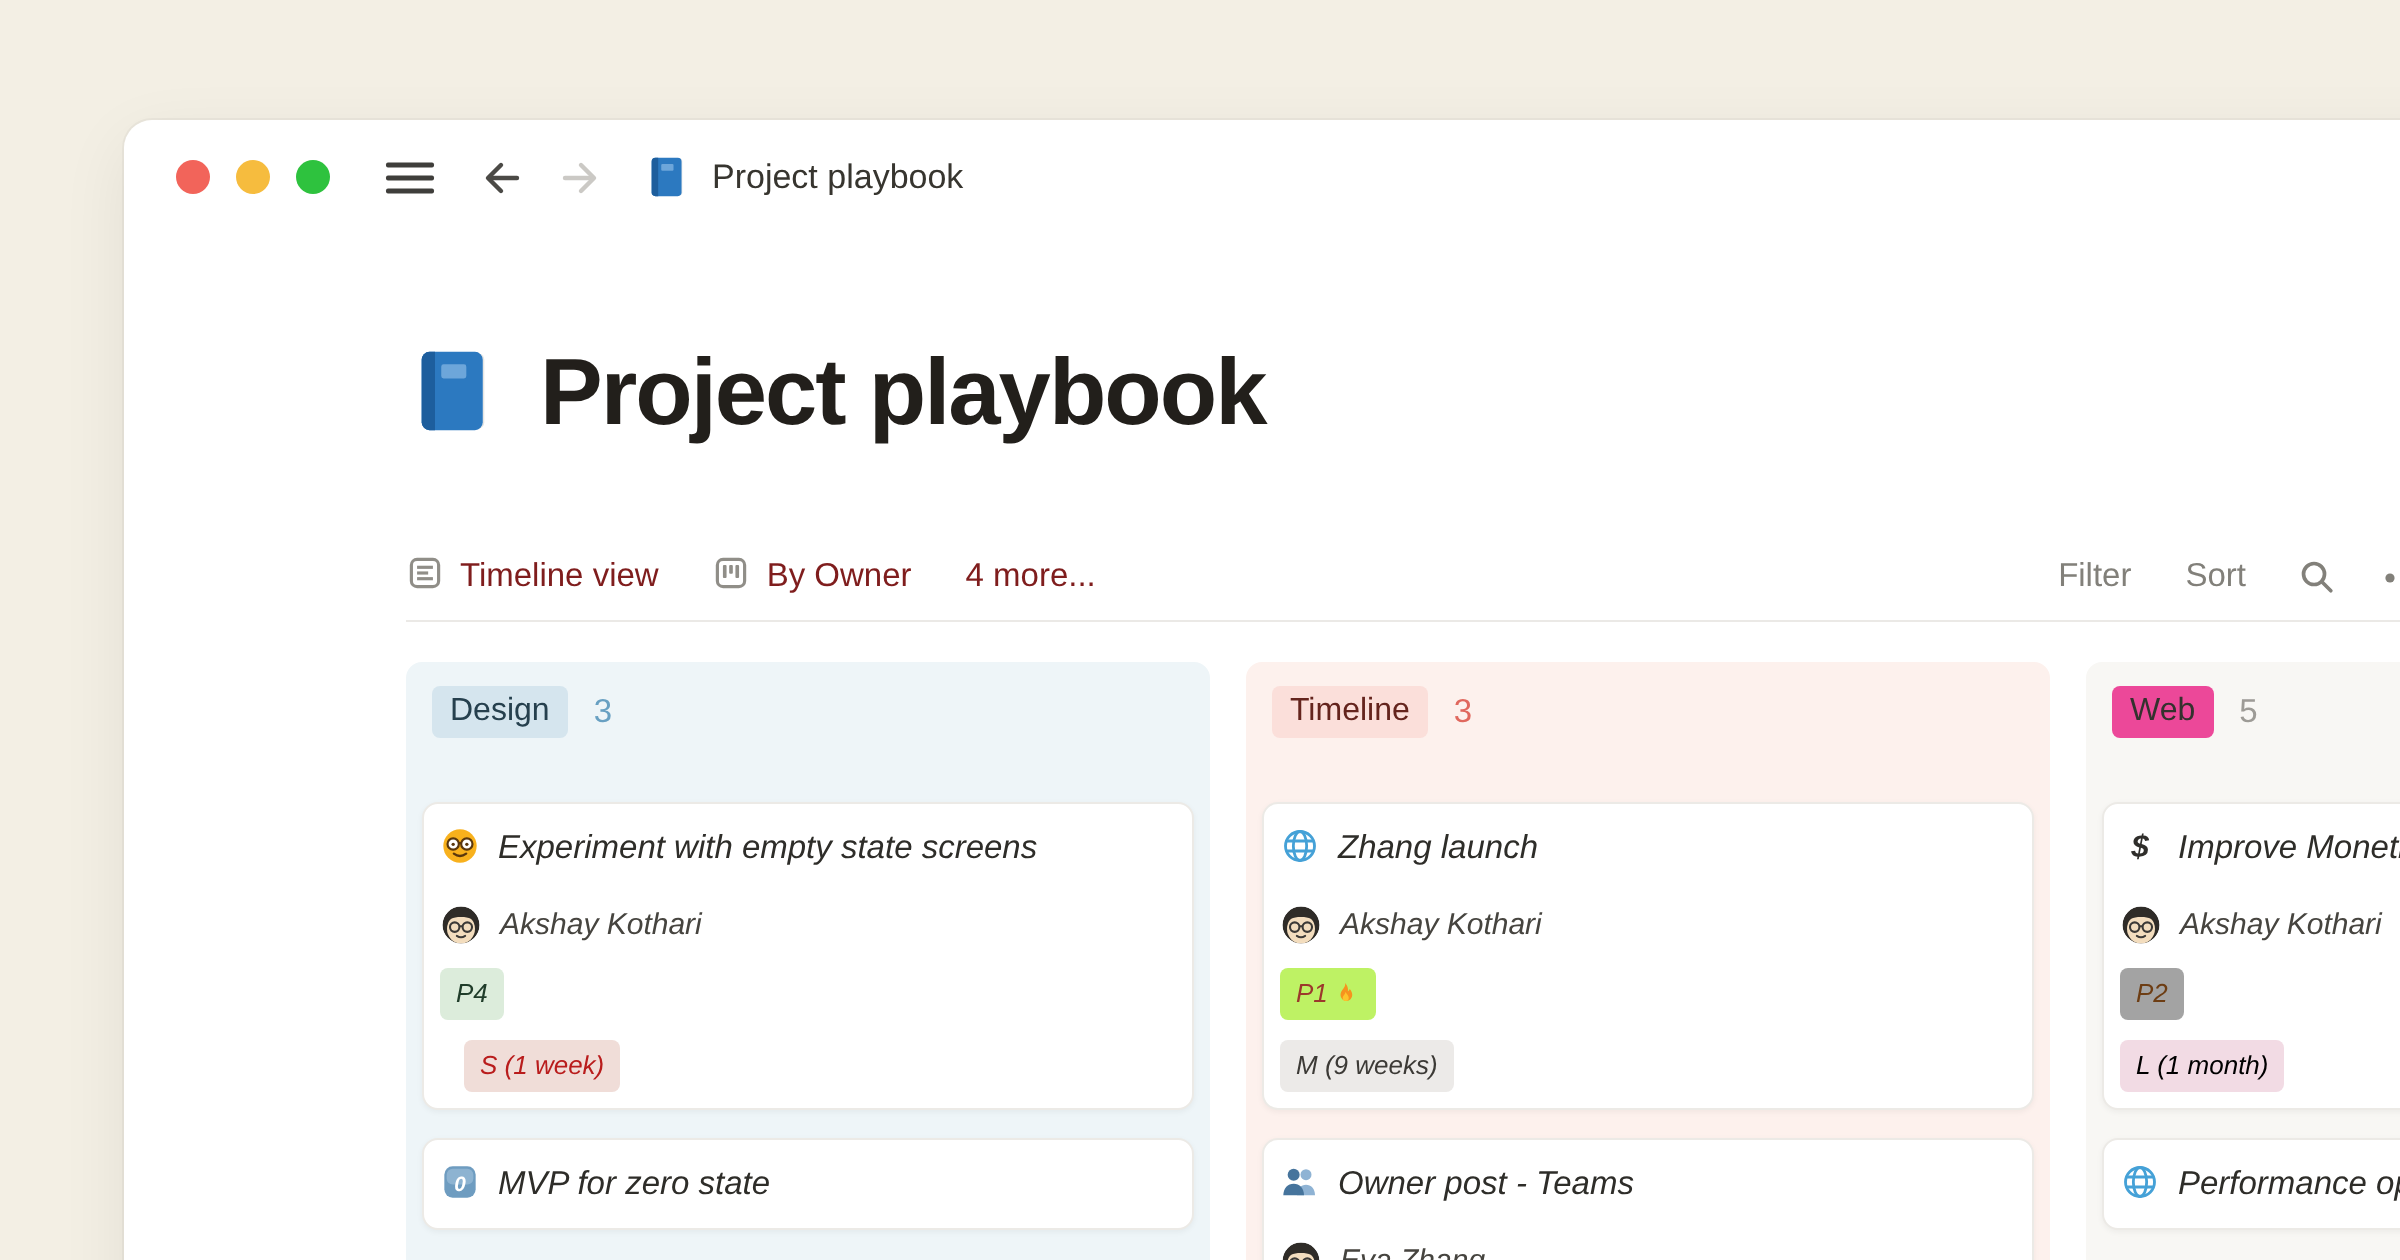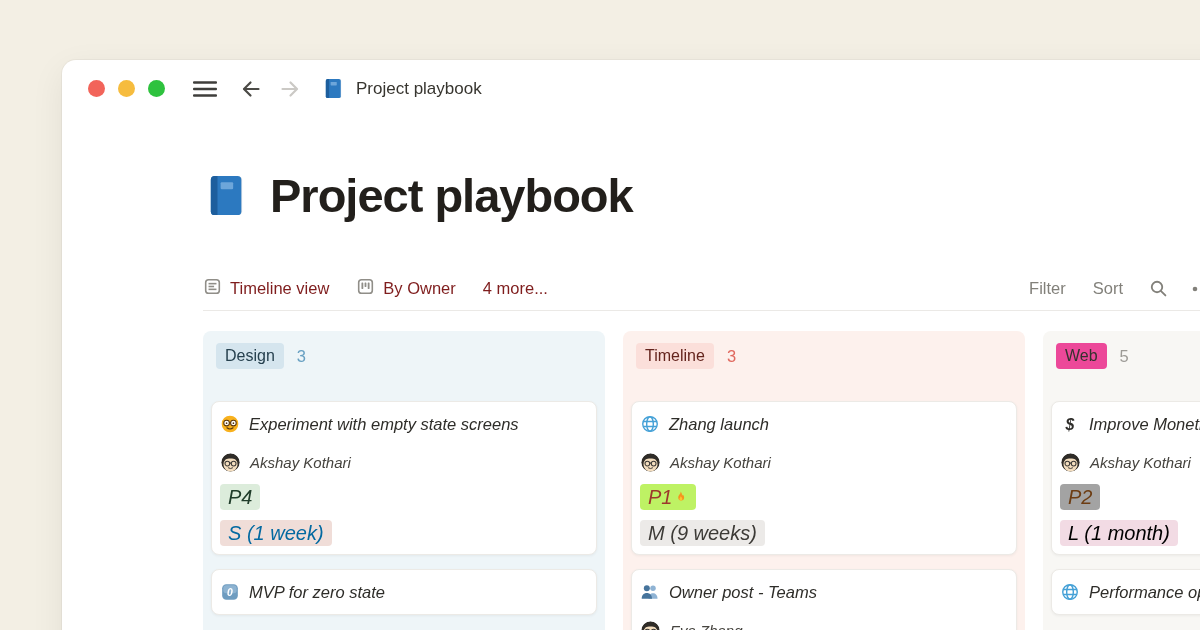--- a/index.html
+++ b/index.html
@@ -49,21 +49,21 @@
 
   .card { background:#fff; border:1px solid #eceae6; border-radius:8px; padding:8px;
     box-shadow:0 1px 3px rgba(15,15,15,.05); cursor:pointer;font-style:italic; }
   .card-title { font-size:16.5px; line-height:28px; font-weight:500; color:#2e2d29; }
   .card-title .c-icon { display:inline-block; vertical-align:-4px; margin-right:9px; }
   .card-title .c-icon svg { width:20px; height:20px; display:block; }
   .owner-row { margin-top:12px; display:flex; align-items:center; gap:9px; height:24px; }
   .owner-row svg { width:21px; height:21px; display:block; }
   .owner-name { font-size:15px; color:#46443f; }
   .tag-row { margin-top:10px; display:flex; }
-  .tag { font-size:20px; line-height:20px; padding:3px 8px; border-radius:4px;
+  .tag { font-size:13px; line-height:20px; padding:3px 8px; border-radius:4px;
     display:flex; align-items:center; gap:1px; }
   .tag svg { width:15px; height:15px; }
 </style>
 </head>
 <body>
 
 <div class="window">
 
   <div class="chrome">
     <div class="traffic">
@@ -201,21 +201,21 @@
                       <path d="M9.6 18.2q2.4 1.7 4.8 0" fill="none" stroke="#3c3a37" stroke-width="1.1" stroke-linecap="round"></path>
                     </g>
                   </svg>
                 </span>
                 <span class="owner-name">Akshay Kothari</span>
               </div>
               <div class="tag-row">
                 <span class="tag" style="background: rgb(220, 236, 219); color: rgb(32, 61, 42);">P4</span>
               </div>
               <div class="tag-row">
-                <span class="tag" style="background: rgb(240, 221, 216); color: #0369a1;">S (1 week)</span>
+                <span class="tag" style="background: rgb(240, 221, 216); color: #b91c1c; margin-left: 12px;">S (1 week)</span>
               </div>
             </div>
             <div class="card">
               <div class="card-title"><span class="c-icon"><svg viewBox="0 0 24 24">
                     <rect x="2.6" y="2.6" width="18.8" height="18.8" rx="5" fill="#6e9cc0"></rect>
                     <rect x="4" y="4" width="16" height="9.5" rx="3.6" fill="#8db3d1"></rect>
                     <text x="12" y="17.3" text-anchor="middle" font-size="12.5" font-weight="bold" fill="#fff" font-family="Liberation Sans, sans-serif">0</text>
                   </svg></span><span>MVP for zero state</span></div>
             </div>
           </div>

